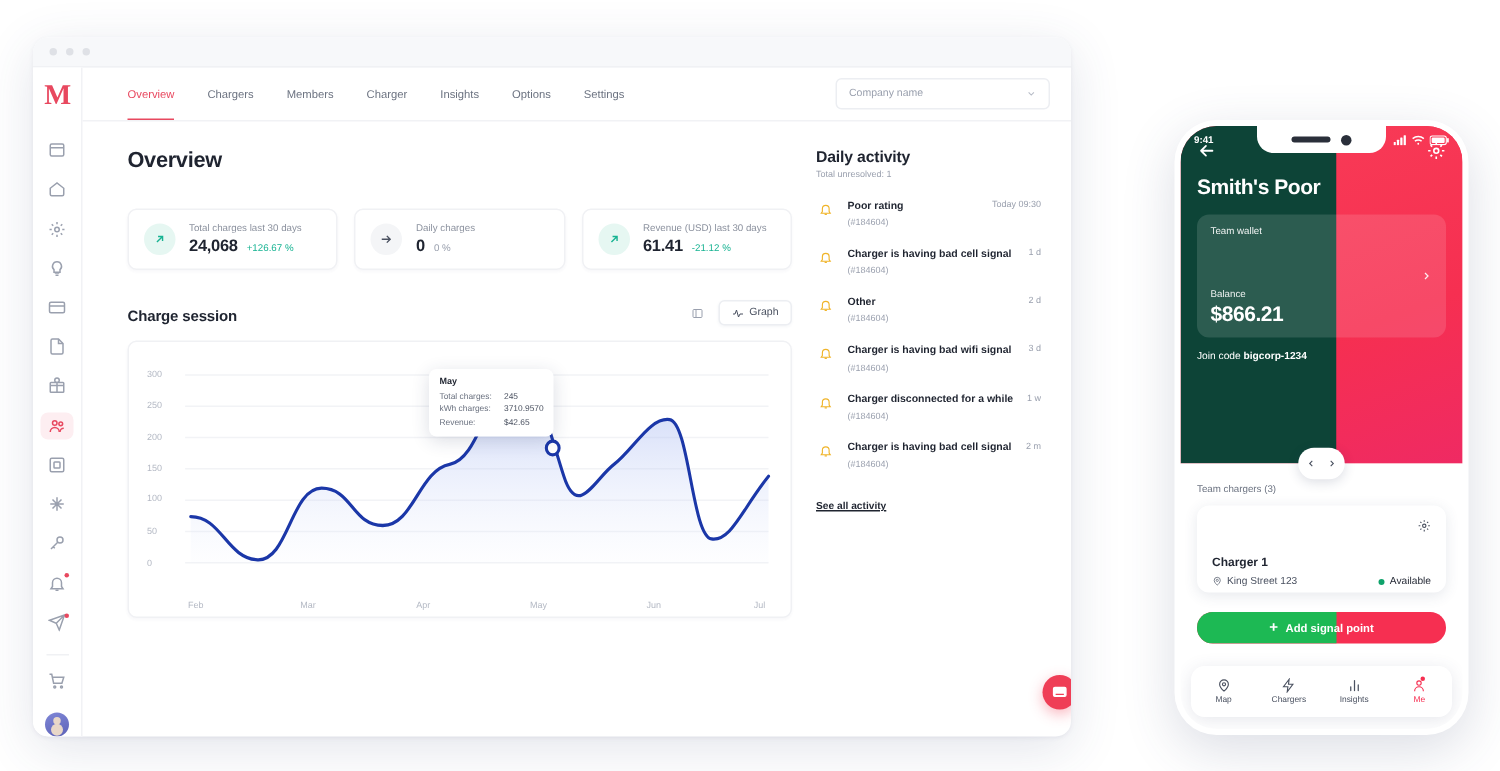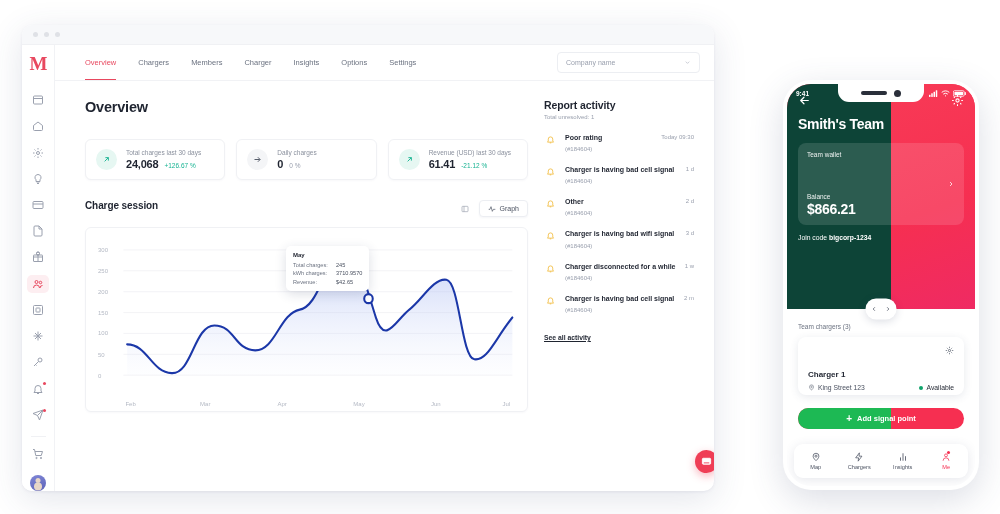--- a/index.html
+++ b/index.html
@@ -119,21 +119,21 @@
   .stat-ic svg { width: 9px; height: 9px; display: block; }
   .stat-txt { min-width: 0; }
   .stat-label { font-size: 6.5px; color: #8b919e; margin-bottom: 2px; white-space: nowrap; }
   .stat-row { display: flex; align-items: baseline; gap: 6px; }
   .stat-val { font-size: 11px; font-weight: 700; color: #1f2430; letter-spacing: -0.2px; }
   .stat-delta { font-size: 6.5px; color: #17b392; white-space: nowrap; }
   .stat-delta.muted { color: #9aa0ae; }
 
   
   .chart-head {
-    display: flex; align-items: flex-start; margin: 20px 0 10px;
+    display: flex; align-items: flex-end; margin: 20px 0 10px;
   }
   .chart-title { font-size: 10px; font-weight: 700; color: #1f2430; letter-spacing: -0.1px; }
   .chart-toggle { margin-left: auto; display: flex; align-items: center; gap: 5px; }
   .tg-btn {
     height: 17px; border-radius: 4px; display: flex; align-items: center;
     justify-content: center; gap: 4px; font-size: 7px; color: #4a5160;
   }
   .tg-icon-only { width: 17px; color: #9aa0ae; }
   .tg-graph {
     padding: 0 8px; background: #fff; border: 1px solid #eceef2;
@@ -613,21 +613,21 @@
                   <div class="tt-row">
                     <span class="tt-k">Revenue:</span>
                     <span class="tt-v">$42.65</span>
                   </div>
                 </div>
               </div>
             </div>
           </div>
 
           <div class="col-right">
-            <div class="rep-title">Report activity</div>
+            <div class="rep-title">Daily activity</div>
             <div class="rep-sub">Total unresolved: 1</div>
 
             <div class="act">
               <div class="act-bell">
                   <svg viewBox="0 0 24 24" fill="none" stroke="currentColor" stroke-width="2">
                     <path d="M18 16V11a6 6 0 1 0-12 0v5l-2 3h16z"></path>
                     <path d="M10 21h4"></path>
                   </svg>
                 </div>
               <div class="act-body">
@@ -784,21 +784,21 @@
               </svg>
             </span>
           <span class="gear-btn">
               <svg viewBox="0 0 24 24" fill="none" stroke="currentColor" stroke-width="2">
                 <circle cx="12" cy="12" r="3"></circle>
                 <path d="M12 2v3M12 19v3M2 12h3M19 12h3M5 5l2 2M17 17l2 2M19 5l-2 2M7 17l-2 2"></path>
               </svg>
             </span>
         </div>
 
-        <div class="phone-h1">Smith's Team</div>
+        <div class="phone-h1">Smith's Poor</div>
 
         <div class="wallet-card">
           <div class="wallet-label">Team wallet</div>
           <div class="wallet-bal-lab">Balance</div>
           <div class="wallet-bal">$866.21</div>
           <span class="wallet-arrow">
               <svg viewBox="0 0 24 24" fill="none" stroke="currentColor" stroke-width="2.5">
                 <path d="M9 6l6 6-6 6"></path>
               </svg>
             </span>

